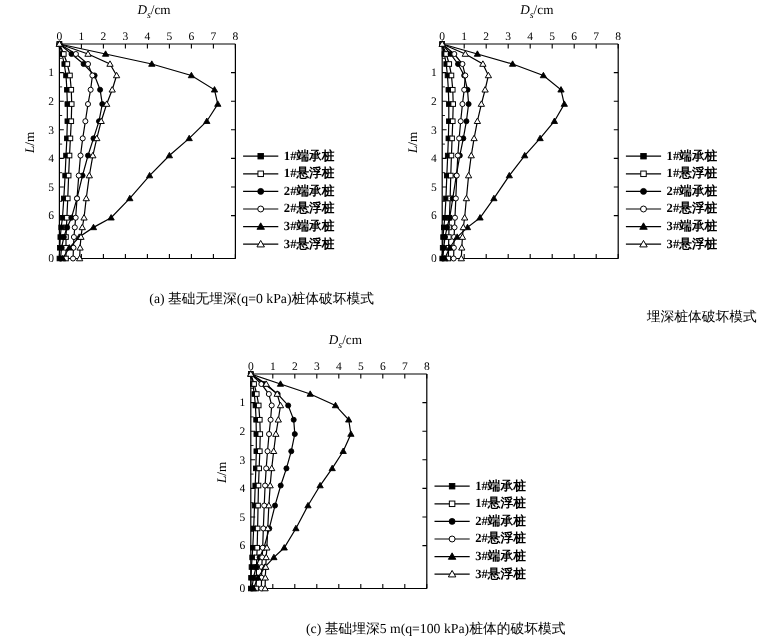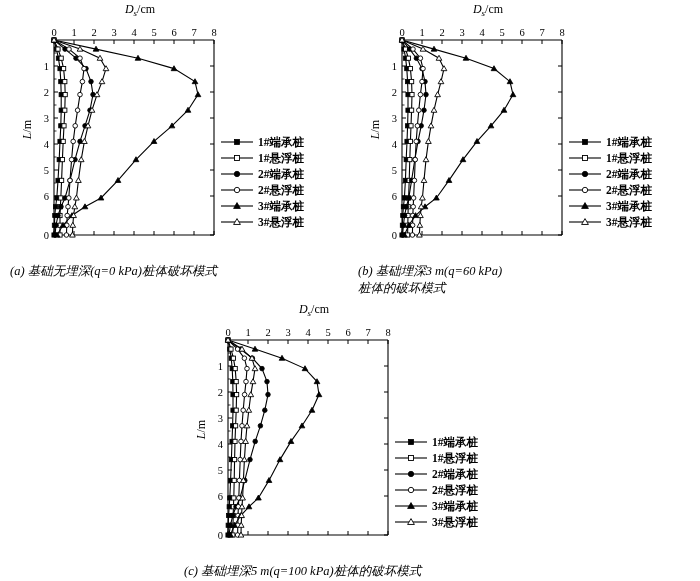--- a/index.html
+++ b/index.html
@@ -42,25 +42,24 @@
     position: absolute;
     font-size: 12px;
     font-style: italic;
     transform: rotate(-90deg);
     transform-origin: center center;
     white-space: nowrap;
   }
   .ylabel .unit { font-style: normal; }
   .caption {
     position: absolute;
-    text-align: left;
+    text-align: right;
     font-size: 12.5px;
     line-height: 1.35;
     width: 100%;
-    font-style: italic;
   }
   .legend {
     position: absolute;
     font-size: 11.5px;
     line-height: 1.42;
   }
   .legend-row {
     display: flex;
     align-items: center;
     white-space: nowrap;
@@ -539,21 +538,21 @@
           <svg width="34" height="14">
             <line x1="1" y1="7" x2="33" y2="7" stroke="#000" stroke-width="1.1"></line>
             <polygon points="17,3.58 13.6,9.47 20.4,9.47" fill="#fff" stroke="#000" stroke-width="0.9"></polygon>
           </svg>
         </span>
         <span>3#悬浮桩</span>
       </div>
     </div>
 </div>
 <div class="caption" style="left:358px; top:263px; width:330px;">
-  <span>(b) 基础埋深3 m(q=60 kPa)</span><br><span>桩体的破坏模式</span>
+  <br><span>埋深桩体破坏模式</span>
 </div>
 
 <div class="panel" style="left:218px; top:322px; width:300px; height:240px;">
   <div class="plot-wrap" style="width:300px;height:220px;">
     <div class="axis-title-top" style="left:-54px;width:300px;">
       <span>D</span><span class="sub">s</span><span class="unit">/cm</span>
     </div>
     <svg id="svg-c" width="300" height="230">
         <line x1="10" y1="18" x2="170" y2="18" stroke="#000" stroke-width="1.1"></line>
         <line x1="10" y1="18" x2="10" y2="213" stroke="#000" stroke-width="1.1"></line>

